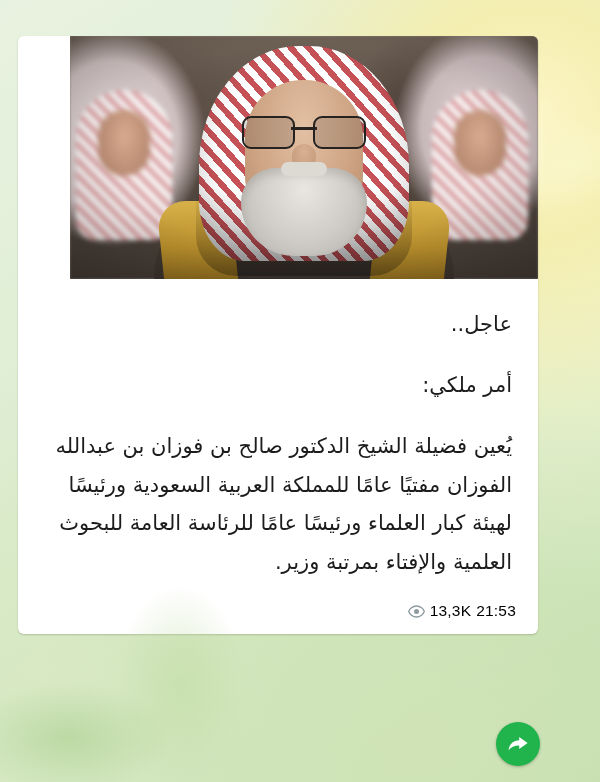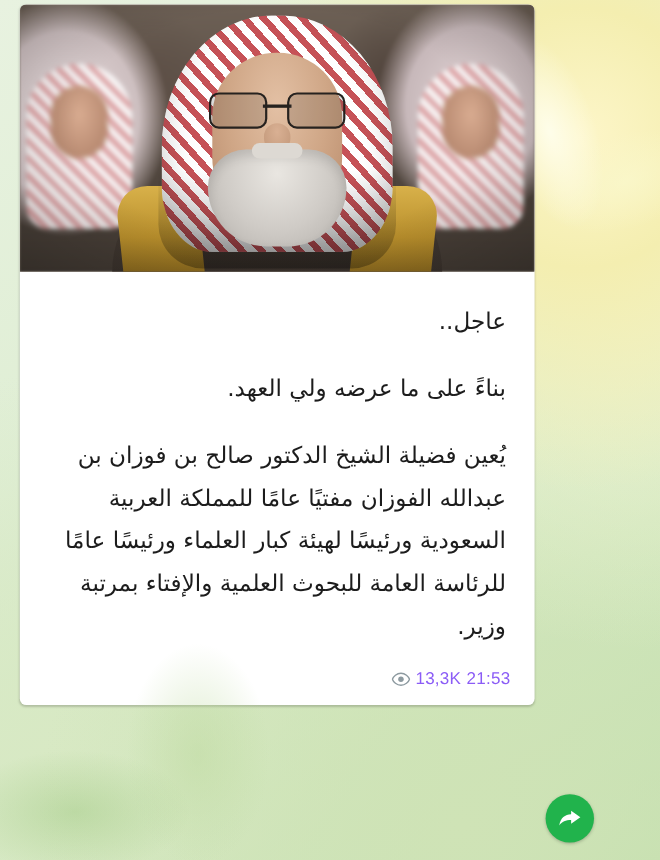--- a/index.html
+++ b/index.html
@@ -50,22 +50,22 @@
     background:
       radial-gradient(ellipse 150px 80px at 40% 60%, rgba(167,205,139,.55) 0%, rgba(167,205,139,0) 70%),
       radial-gradient(ellipse 90px 140px at 75% 40%, rgba(190,218,160,.5) 0%, rgba(190,218,160,0) 72%);
     pointer-events: none;
   }
 
   
   .bubble {
     position: absolute;
     left: 18px;
-    top: 4px;
-    width: 468px;
+    top: 36px;
+    width: 520px;
     background: #ffffff;
     border-radius: 6px;
     box-shadow: 0 1px 2px rgba(0,0,0,.18);
     overflow: hidden;
   }
 
   .photo {
     position: relative;
     width: 468px;
     height: 243px;
@@ -263,21 +263,21 @@
   }
   .footer-spacer { flex: 1; }
   .eye-icon {
     display: inline-block;
     width: 17px;
     height: 13px;
     position: relative;
   }
   .eye-icon svg { display: block; }
   .meta {
-    color: #8b5cf6;
+    color: #000000;
     font-size: 15.5px;
     font-family: "Liberation Sans", sans-serif;
     letter-spacing: .2px;
     white-space: nowrap;
   }
 
   
   .share-btn {
     position: absolute;
     left: 496px;
@@ -323,21 +323,21 @@
         <div class="nose"></div>
         <div class="beard">
           
         </div>
       </div>
       <div class="photo-vignette"></div>
     </div>
 
     <div class="text">
       <p>عاجل..</p>
-      <p>بناءً على ما عرضه ولي العهد.</p>
+      <p>أمر ملكي:</p>
       <p class="para-block">يُعين فضيلة الشيخ الدكتور صالح بن فوزان بن عبدالله الفوزان مفتيًا عامًا للمملكة العربية السعودية ورئيسًا لهيئة كبار العلماء ورئيسًا عامًا للرئاسة العامة للبحوث العلمية والإفتاء بمرتبة وزير.</p>
     </div>
 
     <div class="footer">
       <div class="footer-spacer"></div>
       <span class="eye-icon">
         <svg width="17" height="13" viewBox="0 0 17 13" aria-hidden="true">
           <path d="M8.5 1C4.6 1 1.6 4 0.7 6.5 1.6 9 4.6 12 8.5 12s6.9-3 7.8-5.5C15.4 4 12.4 1 8.5 1z" fill="none" stroke="#8d9aa0" stroke-width="1.3"></path>
           <circle cx="8.5" cy="6.5" r="2.5" fill="#8d9aa0"></circle>
         </svg>

